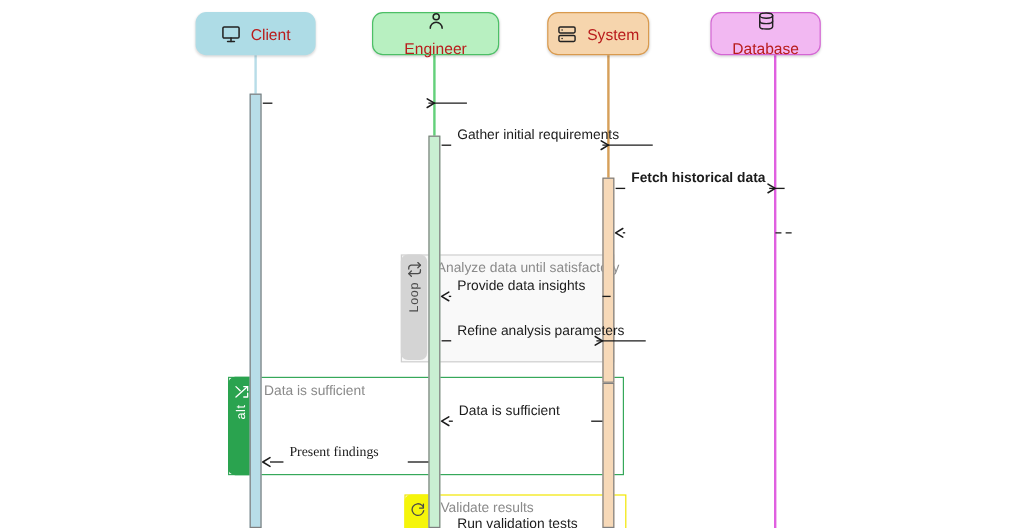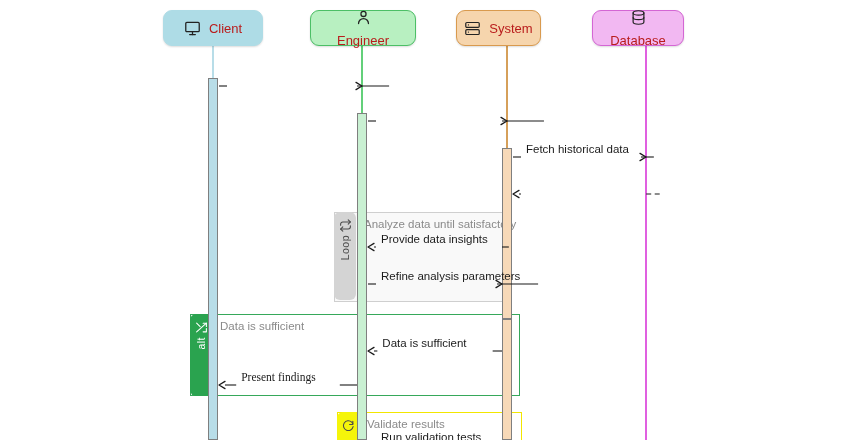--- a/index.html
+++ b/index.html
@@ -264,22 +264,23 @@
           <line x1="170.1" y1="0" x2="138" y2="0" stroke="#1b1b1b" stroke-width="1.1"></line>
           <polyline points="137,-3.6 143,0 137,3.6" fill="none" stroke="#1b1b1b" stroke-width="1.3" stroke-linecap="round" stroke-linejoin="round"></polyline>
         </svg>
       </div>
       <div class="message" style="left: 368px; top: 113px; width: 139px;">
         <svg width="139" height="16" viewBox="0 -8 139 16">
           <line x1="0" y1="0" x2="8" y2="0" stroke="#1b1b1b" stroke-width="1.1"></line>
           <line x1="175.95" y1="0" x2="134" y2="0" stroke="#1b1b1b" stroke-width="1.1"></line>
           <polyline points="133,-3.6 139,0 133,3.6" fill="none" stroke="#1b1b1b" stroke-width="1.3" stroke-linecap="round" stroke-linejoin="round"></polyline>
         </svg>
-      </div>
-      <div class="message" style="left: 513px; top: 149px; width: 133px;">
+        <span class="msg-label" style="left:13px">Gather initial requirements</span>
+      </div>
+      <div class="message" style="left: 513px; top: 149px; width: 133px; font-weight: bold;">
         <svg width="133" height="16" viewBox="0 -8 133 16">
           <line x1="0" y1="0" x2="8" y2="0" stroke="#1b1b1b" stroke-width="1.1"></line>
           <line x1="140.85" y1="0" x2="128" y2="0" stroke="#1b1b1b" stroke-width="1.1"></line>
           <polyline points="127,-3.6 133,0 127,3.6" fill="none" stroke="#1b1b1b" stroke-width="1.3" stroke-linecap="round" stroke-linejoin="round"></polyline>
         </svg>
         <span class="msg-label" style="left:13px">Fetch historical data</span>
       </div>
       <div class="message" style="left: 513px; top: 186px; width: 133px;">
         <svg width="133" height="16" viewBox="0 -8 133 16">
           <line x1="6" y1="0" x2="8" y2="0" stroke="#1b1b1b" stroke-width="1.1" stroke-dasharray="5 3.5"></line>

